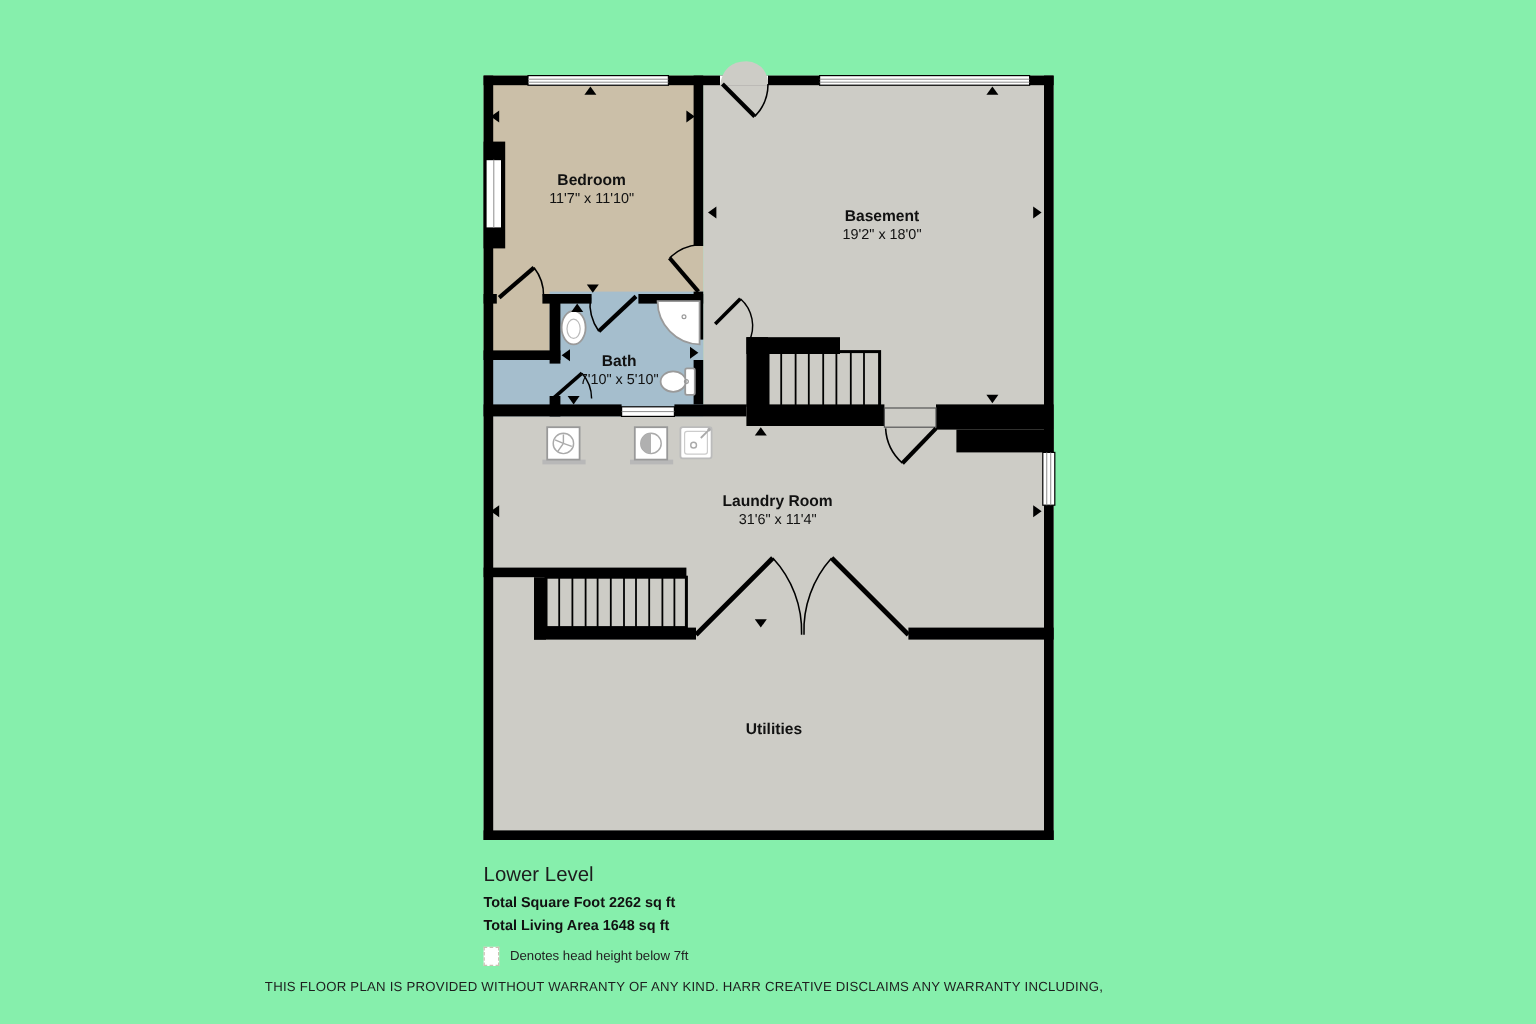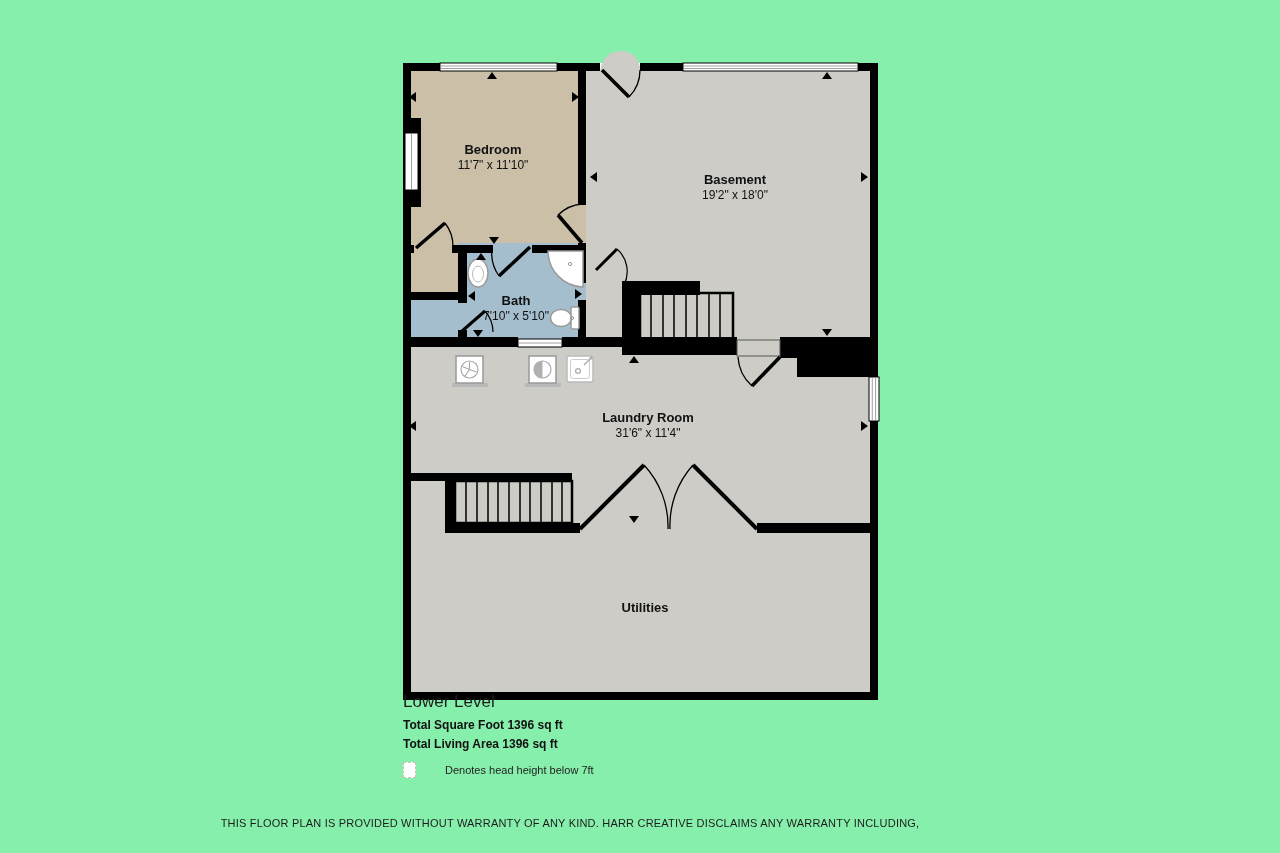--- a/index.html
+++ b/index.html
@@ -3,24 +3,24 @@
 <meta charset="utf-8">
 <style>
   html,body { margin:0; padding:0; background:#ffffff; }
   .page {
     position:relative; width:1280px; height:853px; background:#86efac;
     font-family:"Liberation Sans", sans-serif; color:#111; overflow:hidden;padding-left:32px;
   }
   .plan-svg { position:absolute; left:0; top:0; }
   .room-name { font:700 13px "Liberation Sans", sans-serif; fill:#111; }
   .room-dims { font:400 12px "Liberation Sans", sans-serif; fill:#111; }
-  .summary { position:absolute; left:403px; top:692px; }
+  .summary { position:absolute; left:403px; top:719px; }
   .level-title { font-size:17px; font-weight:400; color:#1d1d1d; margin:0 0 6px 0; }
   .total-line { font-size:12px; font-weight:700; color:#111; margin:0 0 5px 0; }
-  .legend-row { display:flex; align-items:center; margin-top:11px;gap:20px; }
+  .legend-row { display:flex; align-items:center; margin-top:11px; }
   .legend-box { width:11px; height:14px; border:1px dashed #c9c2b2; margin-right:9px; background:#fff; }
   .legend-text { font-size:11px; color:#222; }
   .footer {
     position:absolute; left:0; top:816px; width:1140px; text-align:center;
     font-size:11px; color:#1d1d1d; line-height:14px; letter-spacing:.2px;
   }
 </style>
 </head>
 <body>
 
@@ -245,22 +245,22 @@
       <text class="room-name" x="516" y="305">Bath</text>
       <text class="room-dims" x="516" y="320">7'10" x 5'10"</text>
       <text class="room-name" x="648" y="422">Laundry Room</text>
       <text class="room-dims" x="648" y="437">31'6" x 11'4"</text>
       <text class="room-name" x="645" y="612">Utilities</text>
     </g>
   </svg>
 
   <div class="summary">
     <div class="level-title">Lower Level</div>
-    <div class="total-line">Total Square Foot 1396 sq ft</div>
-    <div class="total-line">Total Living Area 1396 sq ft</div>
+    <div class="total-line">Total Square Foot 2262 sq ft</div>
+    <div class="total-line">Total Living Area 1648 sq ft</div>
     <div class="legend-row">
       <div class="legend-box"></div>
       <div class="legend-text">Denotes head height below 7ft</div>
     </div>
   </div>
 
   <div class="footer">
     <div>THIS FLOOR PLAN IS PROVIDED WITHOUT WARRANTY OF ANY KIND. HARR CREATIVE DISCLAIMS ANY WARRANTY INCLUDING,</div>
   </div>
 

